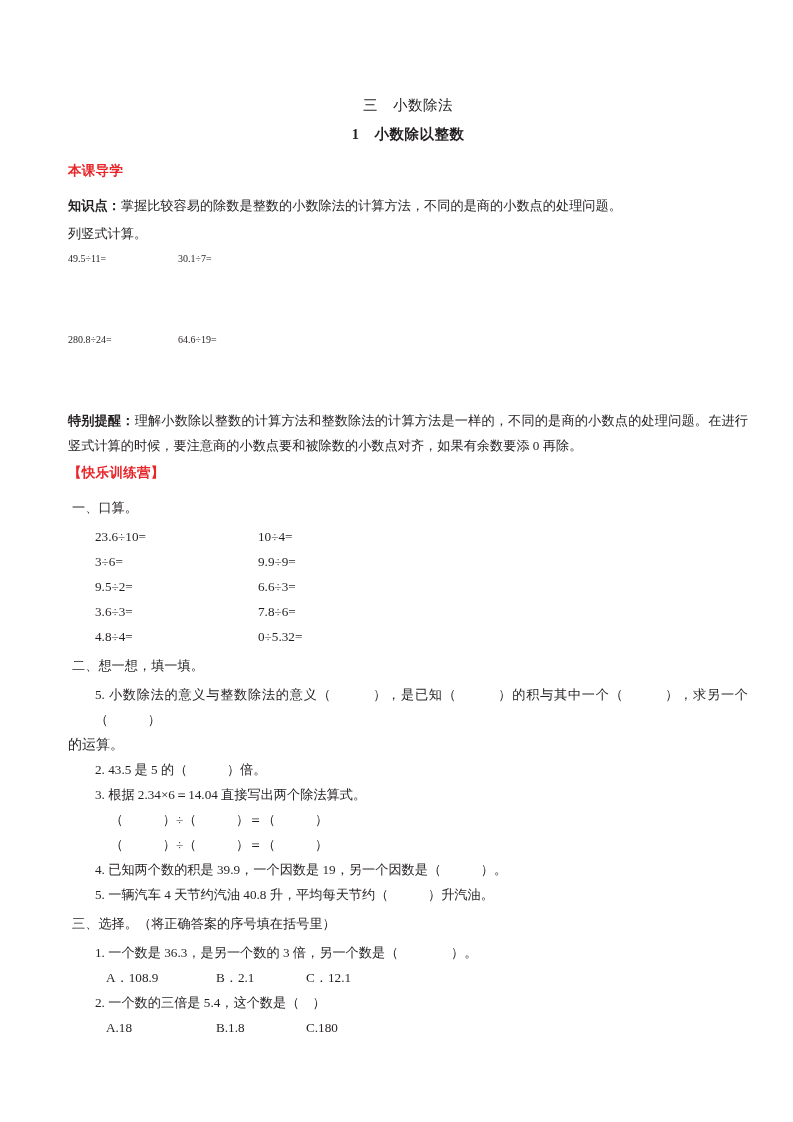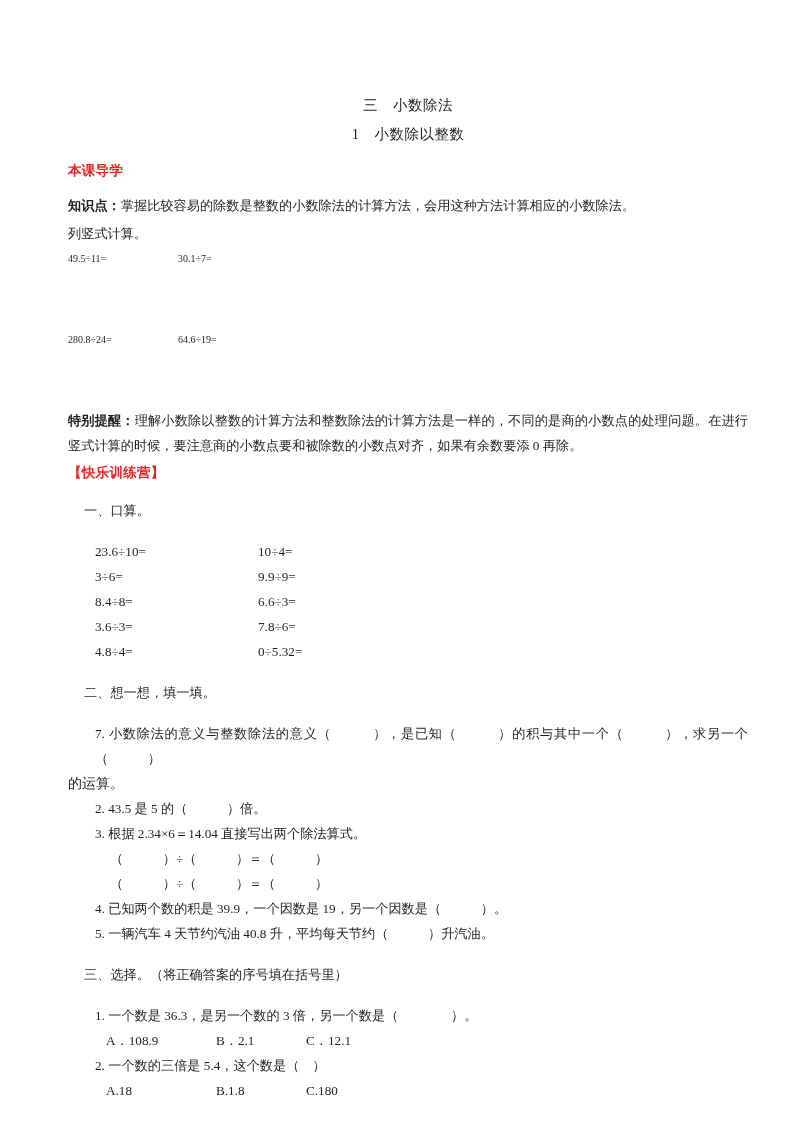--- a/index.html
+++ b/index.html
@@ -36,21 +36,21 @@
     font-size: 14.5px;
     letter-spacing: 0.5px;
     margin: 0 0 10px 0;
     font-weight: normal;
   }
   .doc-subtitle {
     text-align: center;
     font-size: 14.5px;
     letter-spacing: 0.5px;
     margin: 0 0 18px 0;
-    font-weight: normal;
+    font-weight: bold;
   }
 
   
   .red-heading {
     color: #e8262a;
     font-weight: bold;
     font-size: 13.5px;
     margin: 0 0 13px 0;
     letter-spacing: 0.3px;
   }
@@ -87,21 +87,21 @@
     position: absolute;
     left: 110px;
     white-space: nowrap;
   }
   .gap-tall { height: 56px; }
 
   
   .sec-heading {
     font-size: 13.2px;
     line-height: 25px;
-    margin: 16px;
+    margin: 4px;
   }
 
   
   .oral {
     margin: 0;
     padding-left: 27px;
   }
   .oral-row {
     position: relative;
     height: 25px;
@@ -163,21 +163,21 @@
 
 <div class="page">
   <div class="content">
 
     <div class="doc-title">三　小数除法</div>
     <div class="doc-subtitle">1　小数除以整数</div>
 
     <div class="red-heading">本课导学</div>
 
     <div class="para">
-      <b>知识点：</b><span>掌握比较容易的除数是整数的小数除法的计算方法，会用这种方法计算相应的小数除法。</span>
+      <b>知识点：</b><span>掌握比较容易的除数是整数的小数除法的计算方法，不同的是商的小数点的处理问题。</span>
     </div>
 
     <div class="plain-line">列竖式计算。</div>
 
     <div class="calc-row">
       <span class="c1">49.5÷11=</span>
       <span class="c2">30.1÷7=</span>
     </div>
 
     <div class="gap-tall"></div>
@@ -200,36 +200,36 @@
     <div class="oral">
       <div class="oral-row">
         <span class="o1">23.6÷10=</span>
         <span class="o2">10÷4=</span>
       </div>
       <div class="oral-row">
         <span class="o1">3÷6=</span>
         <span class="o2">9.9÷9=</span>
       </div>
       <div class="oral-row">
-        <span class="o1">8.4÷8=</span>
+        <span class="o1">9.5÷2=</span>
         <span class="o2">6.6÷3=</span>
       </div>
       <div class="oral-row">
         <span class="o1">3.6÷3=</span>
         <span class="o2">7.8÷6=</span>
       </div>
       <div class="oral-row">
         <span class="o1">4.8÷4=</span>
         <span class="o2">0÷5.32=</span>
       </div>
     </div>
 
     <div class="sec-heading">二、想一想，填一填。</div>
 
-    <div class="q">7. 小数除法的意义与整数除法的意义（　　　），是已知（　　　）的积与其中一个（　　　），求另一个（　　　）</div>
+    <div class="q">5. 小数除法的意义与整数除法的意义（　　　），是已知（　　　）的积与其中一个（　　　），求另一个（　　　）</div>
     <div class="q-cont">的运算。</div>
     <div class="q">2. 43.5 是 5 的（　　　）倍。</div>
     <div class="q">3. 根据 2.34×6＝14.04 直接写出两个除法算式。</div>
     <div class="q-eq">（　　　）÷（　　　）＝（　　　）</div>
     <div class="q-eq">（　　　）÷（　　　）＝（　　　）</div>
     <div class="q">4. 已知两个数的积是 39.9，一个因数是 19，另一个因数是（　　　）。</div>
     <div class="q">5. 一辆汽车 4 天节约汽油 40.8 升，平均每天节约（　　　）升汽油。</div>
 
     <div class="sec-heading">三、选择。（将正确答案的序号填在括号里）</div>
 

